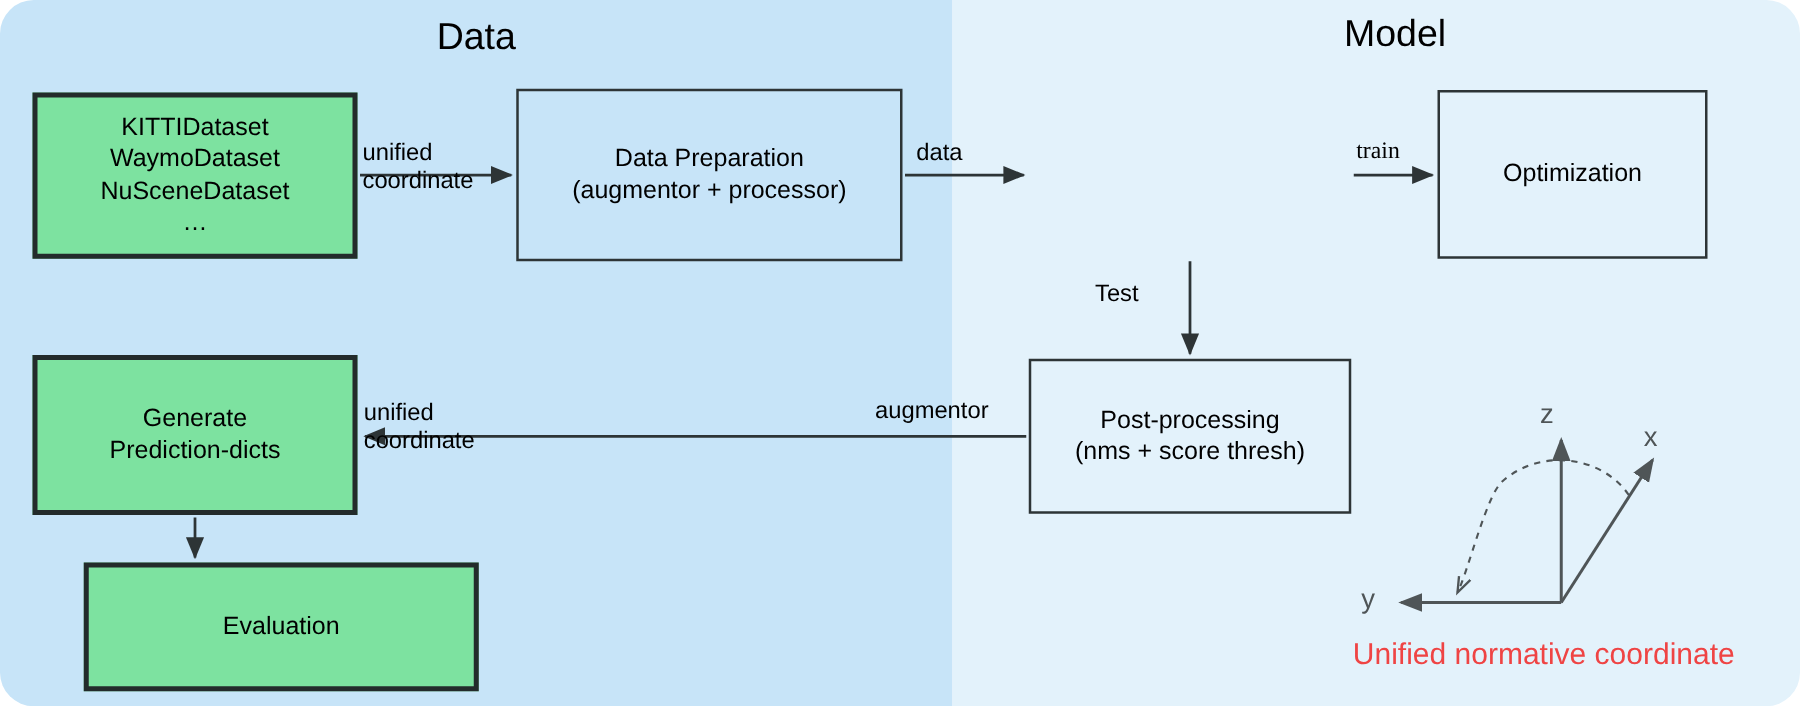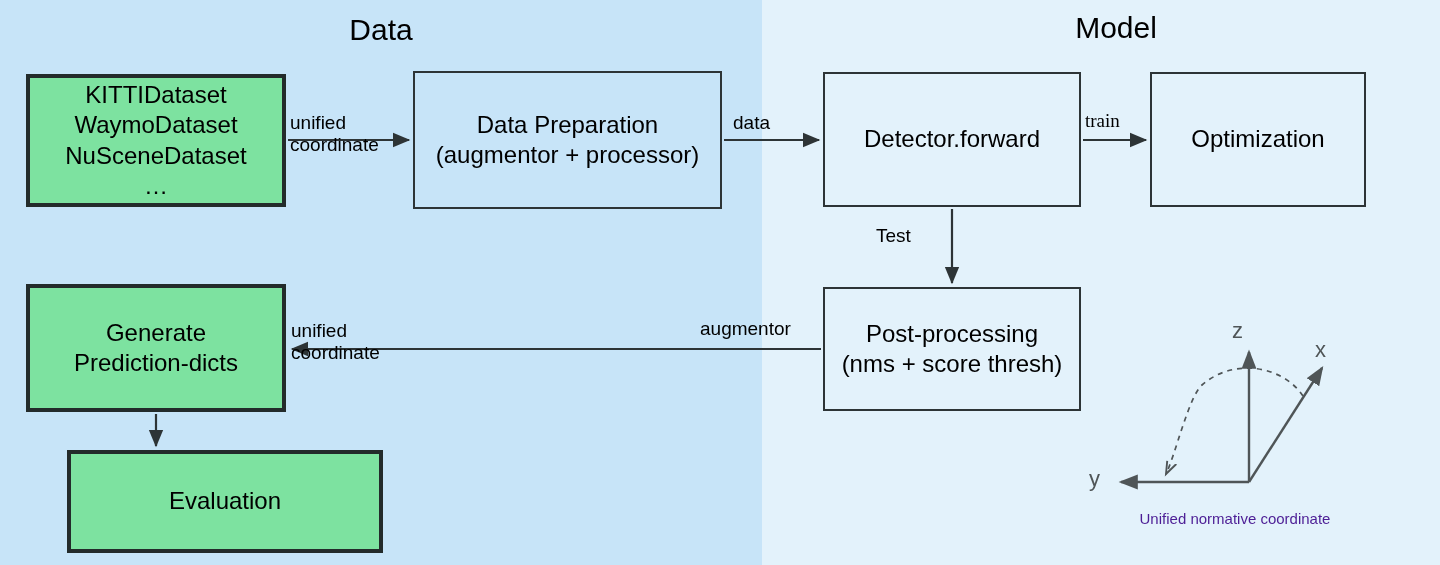--- a/index.html
+++ b/index.html
@@ -3,21 +3,21 @@
 <meta charset="utf-8">
 <title>Pipeline Diagram</title>
 <style>
   html,body{margin:0;padding:0;}
   body{
     width:1440px;height:565px;
     background:#ffffff;
     font-family:"Liberation Sans","DejaVu Sans",sans-serif;
     overflow:hidden;
   }
-  #canvas{position:relative;width:1440px;height:565px;overflow:hidden;}
+  #canvas{position:relative;width:1440px;height:565px;overflow:hidden;border-radius:27px;}
 
   .bg-panel{position:absolute;top:0;height:565px;}
   #bg-data{left:0;width:762px;background:#c7e4f8;}
   #bg-model{left:762px;width:678px;background:#e3f2fb;}
 
   .section-title{
     position:absolute;
     font-size:30px;
     color:#000;
     text-align:center;
@@ -28,21 +28,21 @@
   #title-model{left:762px;width:678px;top:13px;padding-left:15px;}
 
   .node{
     position:absolute;
     box-sizing:border-box;
     display:flex;
     align-items:center;
     justify-content:center;
     text-align:center;
     color:#000;
-    font-size:24px;
+    font-size:20px;
     line-height:1.26;
   }
   .node .lbl{display:block;white-space:pre-line;}
   .node-green{background:#7de2a0;border:4px solid #232b2b;}
   .node-plain{background:transparent;border:2px solid #2d3436;}
 
   
   #node-datasets   {left:26px;  top:74px;  width:260px; height:133px;}
   #node-dataprep   {left:413px; top:71px;  width:309px; height:138px;}
   #node-detector   {left:823px; top:72px;  width:258px; height:135px;}
@@ -64,22 +64,22 @@
   #lbl-data{left:733px;top:112px;width:58px;}
   #lbl-train{left:1085px;top:110px;width:62px;font-family:Liberation Serif, serif;}
   #lbl-test{left:876px;top:225px;width:60px;}
   #lbl-prediction{left:700px;top:318px;width:124px;}
   #lbl-unified-bot{left:291px;top:320px;width:127px;}
 
   #coord-caption{
     position:absolute;
     left:1040px;top:510px;width:390px;
     text-align:center;
-    font-size:15px;
-    color:#4c1d95;
+    font-size:24px;
+    color:#ef4444;
     white-space:nowrap;
   }
   .axis-label{
     position:absolute;
     font-size:22px;
     color:#4f5557;
     line-height:1;
   }
   #axis-z{left:1232px;top:320px;}
   #axis-x{left:1315px;top:339px;}
@@ -134,23 +134,20 @@
 WaymoDataset
 NuSceneDataset
 …</span>
   </div>
 
   <div class="node node-plain" id="node-dataprep">
     <span class="lbl">Data Preparation
 (augmentor + processor)</span>
   </div>
 
-  <div class="node node-plain" id="node-detector">
-    <span class="lbl">Detector.forward</span>
-  </div>
 
   <div class="node node-plain" id="node-optimization">
     <span class="lbl">Optimization</span>
   </div>
 
   <div class="node node-green" id="node-generate">
     <span class="lbl">Generate
 Prediction-dicts</span>
   </div>
 

